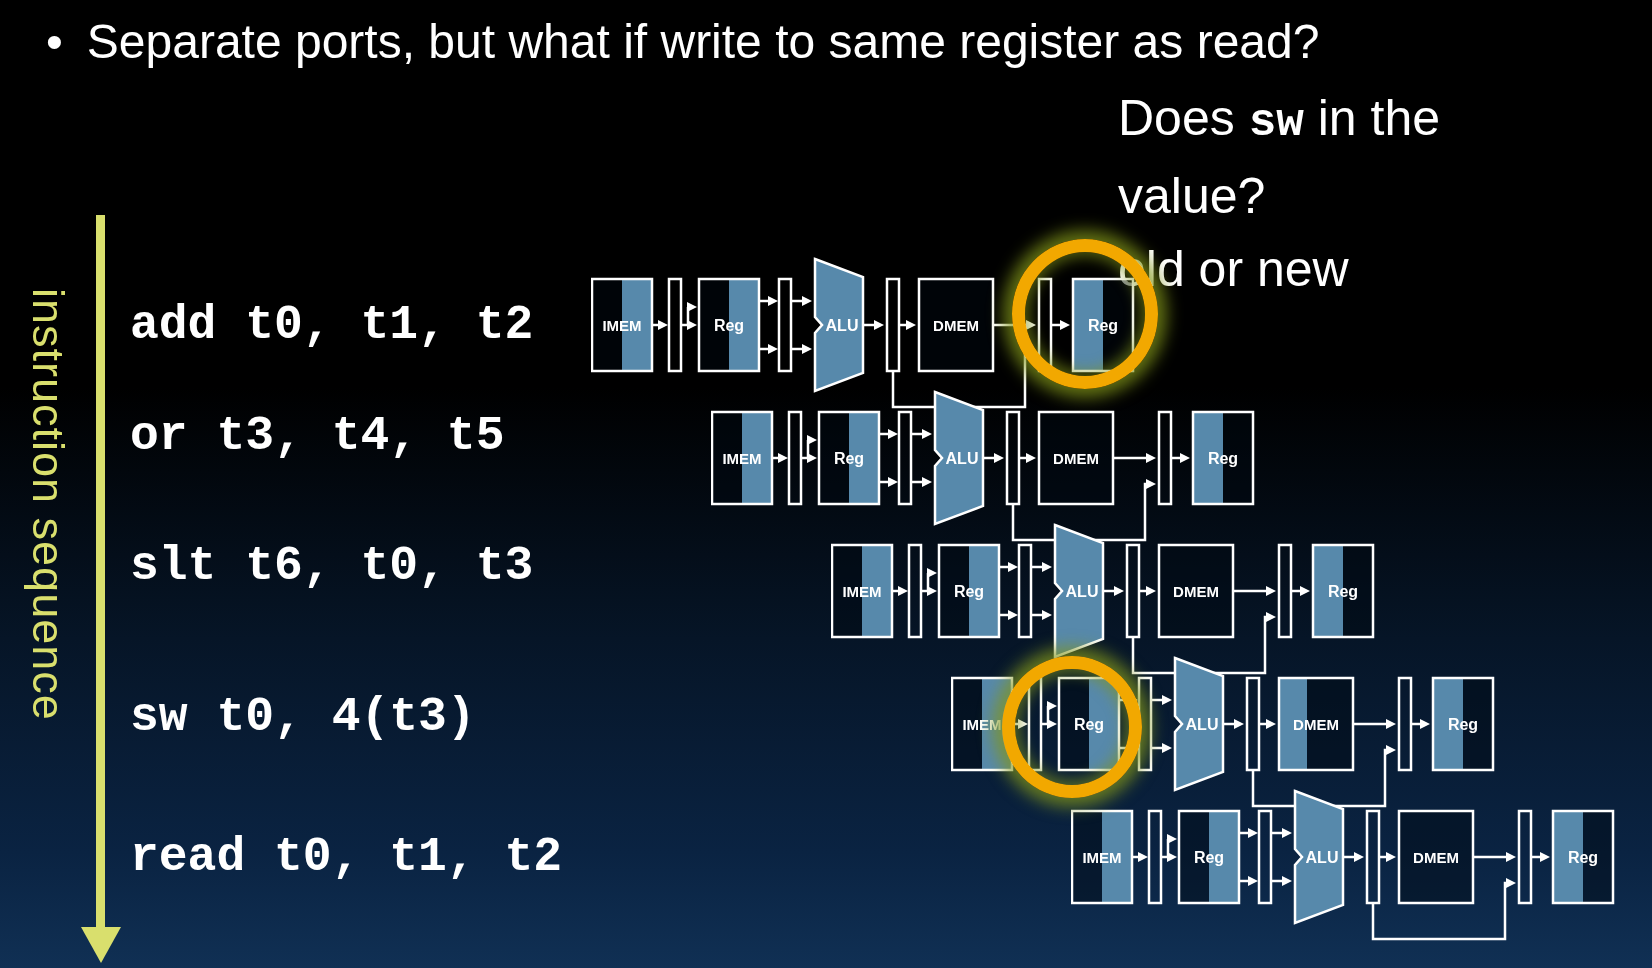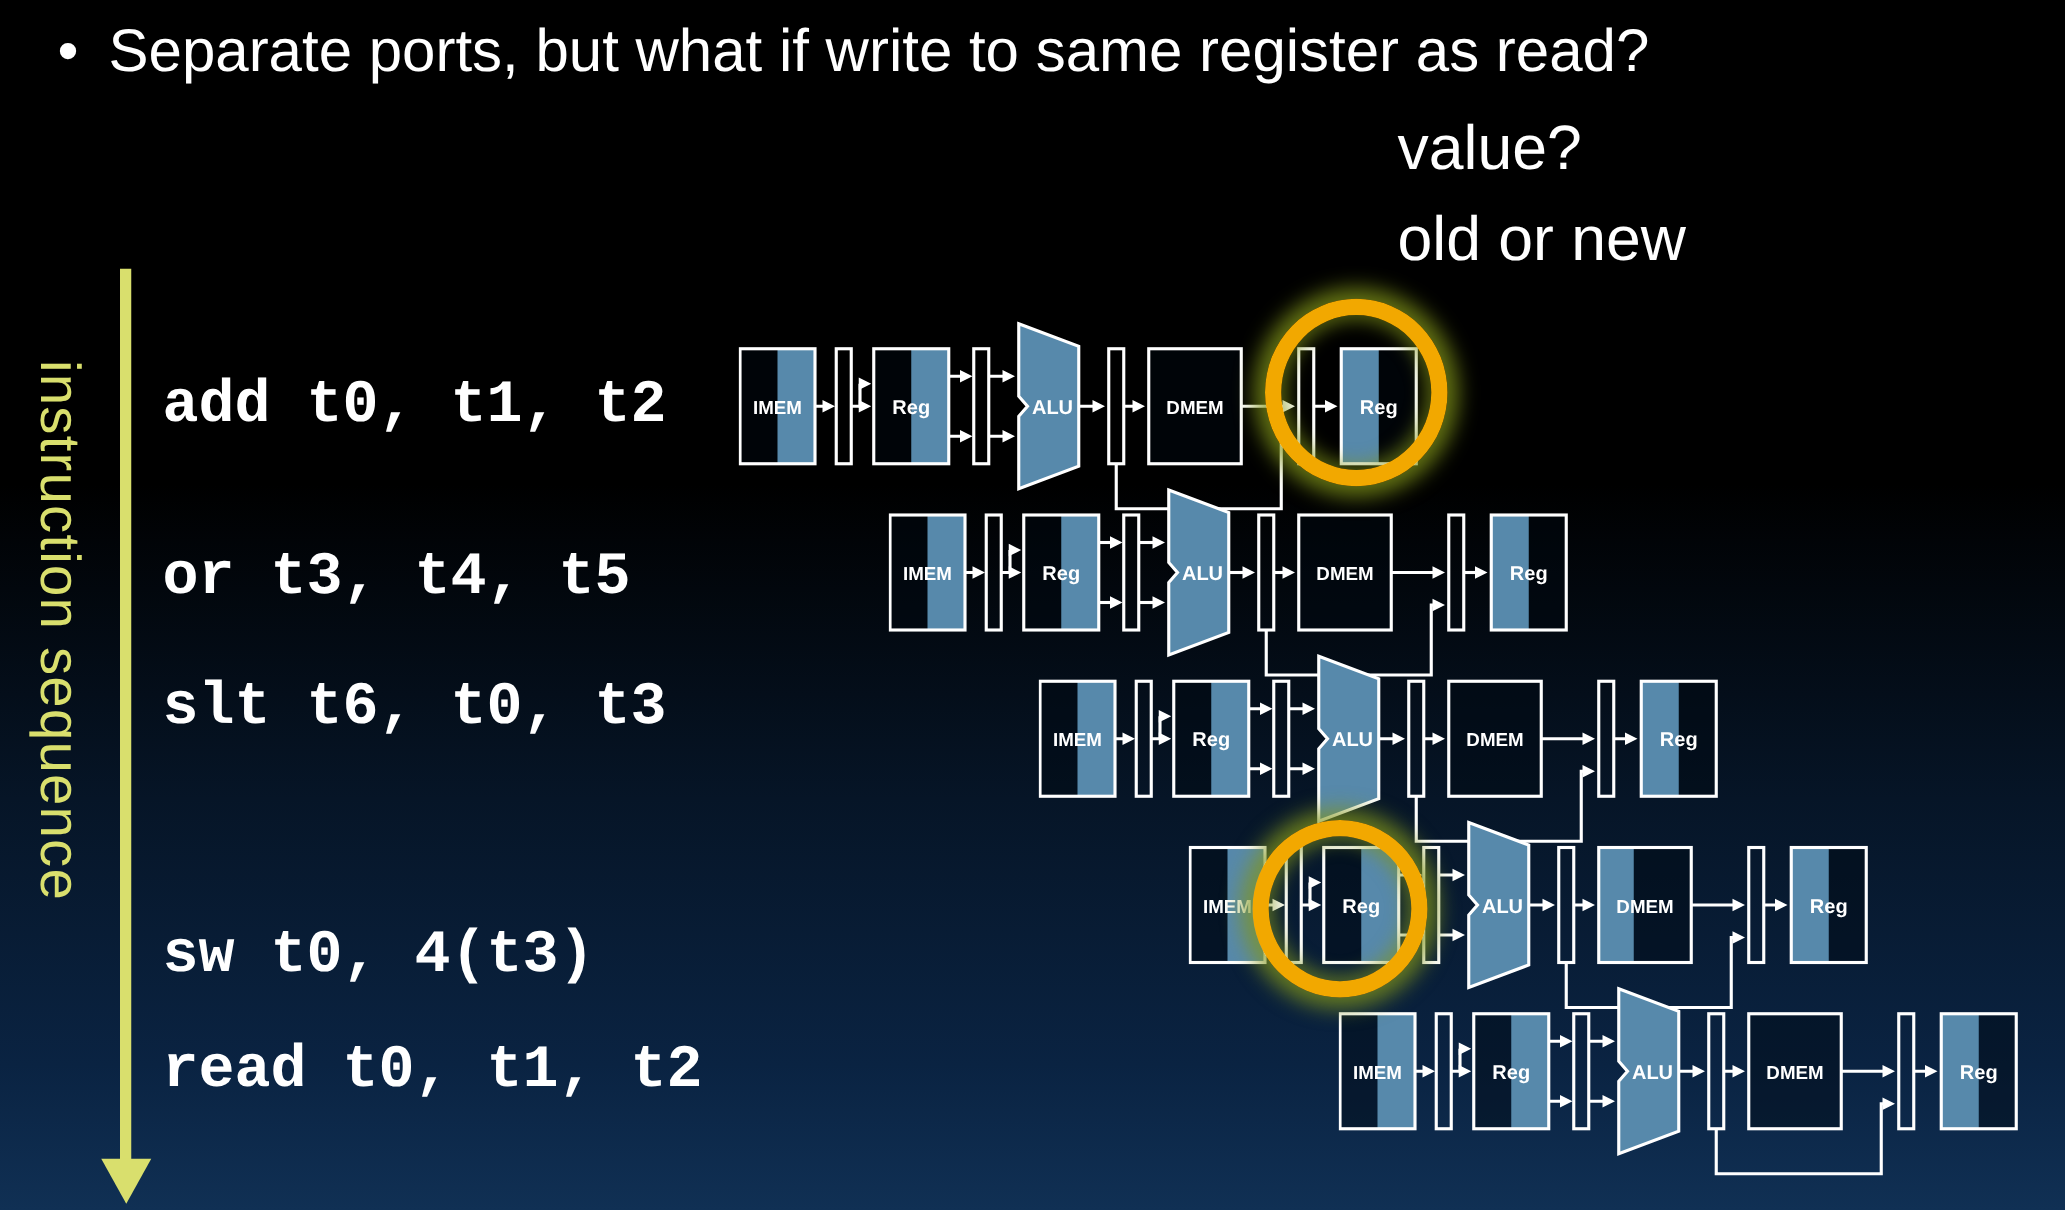--- a/index.html
+++ b/index.html
@@ -18,21 +18,21 @@
   }
   .seq-arrow-line{position:absolute;left:96px;top:215px;width:9px;height:714px;background:#d9df6d;}
   .seq-arrow-head{
     position:absolute;left:81px;top:927px;width:0;height:0;
     border-left:20px solid transparent;border-right:20px solid transparent;border-top:36px solid #d9df6d;
   }
   .ins{
     position:absolute;left:130px;font-family:"Liberation Mono","DejaVu Sans Mono",monospace;
     font-weight:700;font-size:48px;line-height:56px;white-space:pre;text-align:center;
   }
-  .ins0{top:297px}.ins1{top:434px}.ins2{top:538px}.ins3{top:737px}.ins4{top:829px}
+  .ins0{top:297px}.ins1{top:408px}.ins2{top:538px}.ins3{top:689px}.ins4{top:829px}
   .prow{position:absolute;width:560px;height:160px;padding-left:24px;}
   .r0{left:567px;top:255px}.r1{left:687px;top:388px}.r2{left:807px;top:521px}
   .r3{left:927px;top:654px}.r4{left:1047px;top:787px}
   .prow svg{display:block;width:560px;height:160px;}
   .prow .blk{fill:rgba(0,8,18,0.45);}
   .prow .blue{fill:#5789ab;}
   .prow .frame{fill:none;stroke:#fff;stroke-width:2.5;}
   .prow .wire{stroke:#fff;stroke-width:2.5;fill:none;}
   .prow .head{fill:#fff;stroke:none;}
   .prow text{fill:#fff;font-family:"Liberation Sans",sans-serif;font-weight:700;font-size:16px;text-anchor:middle;}
@@ -48,20 +48,21 @@
 </style>
 </head>
 <body>
 
 <div class="title">
   <span class="bullet">•</span>
   <span>Separate ports, but what if write to same register as read?</span>
 </div>
 
 <div class="question">
+  <div><span>Does </span><span class="q-code">sw</span><span> in the</span></div>
   <div>value?</div>
   <div>old or new</div>
 </div>
 
 <div class="seq-label">instruction sequence</div>
 <div class="seq-arrow-line"></div>
 <div class="seq-arrow-head"></div>
 
 <div class="ins ins0">add t0, t1, t2</div>
 <div class="ins ins1">or t3, t4, t5</div>

